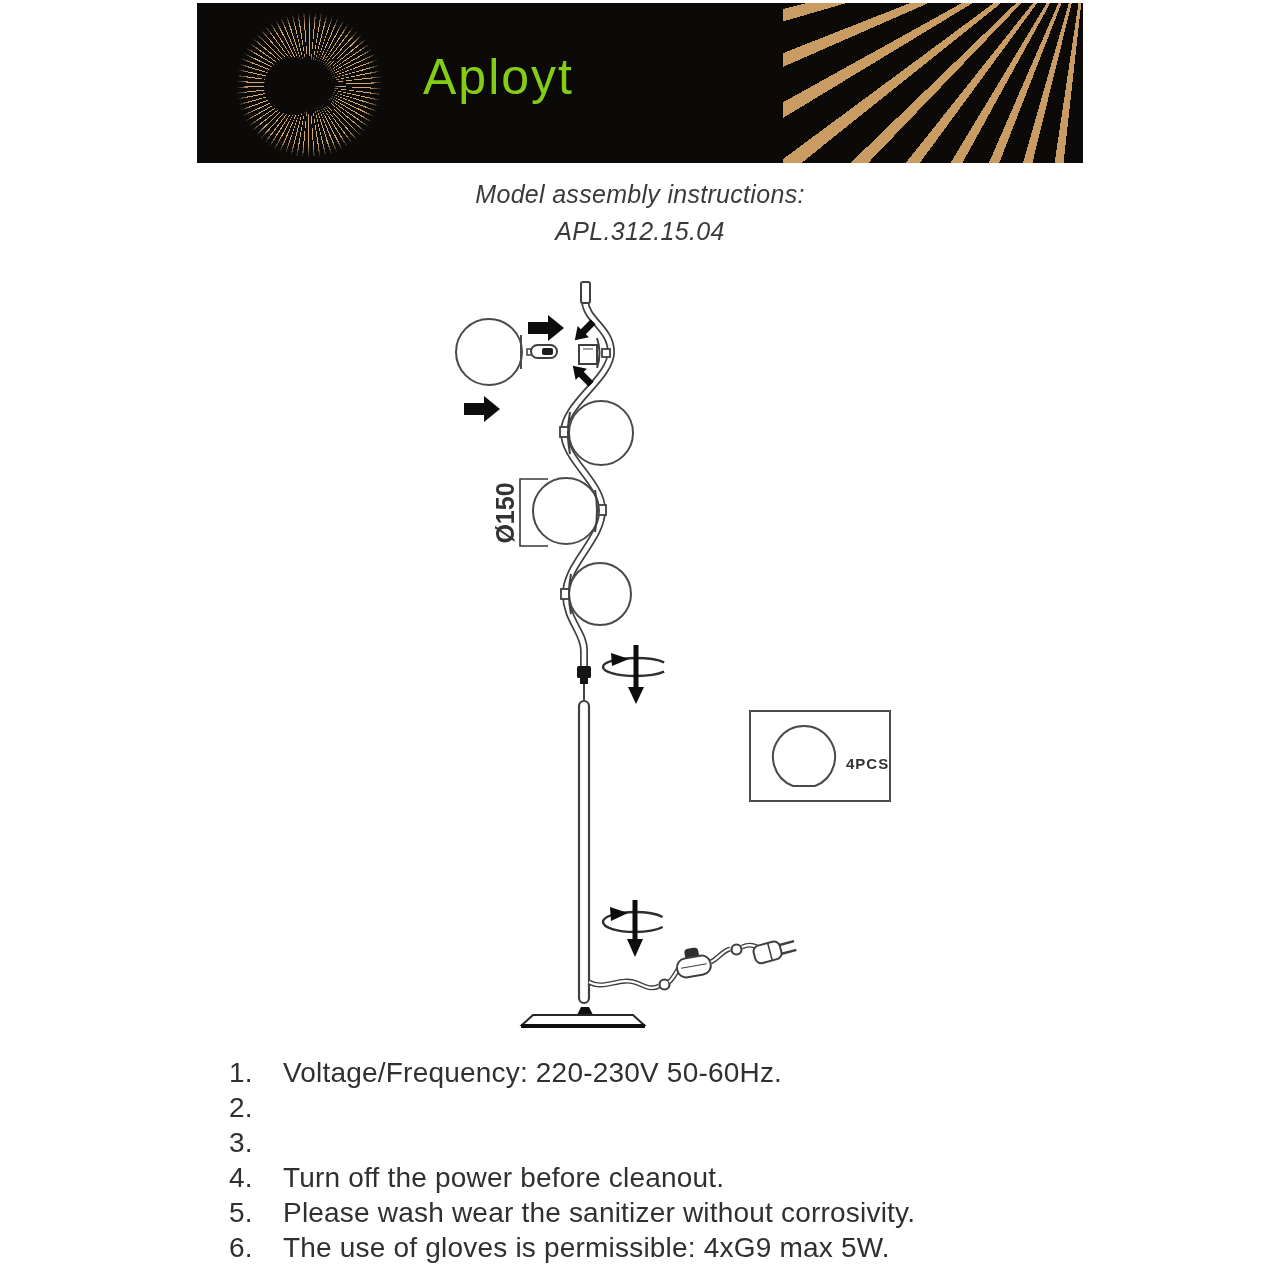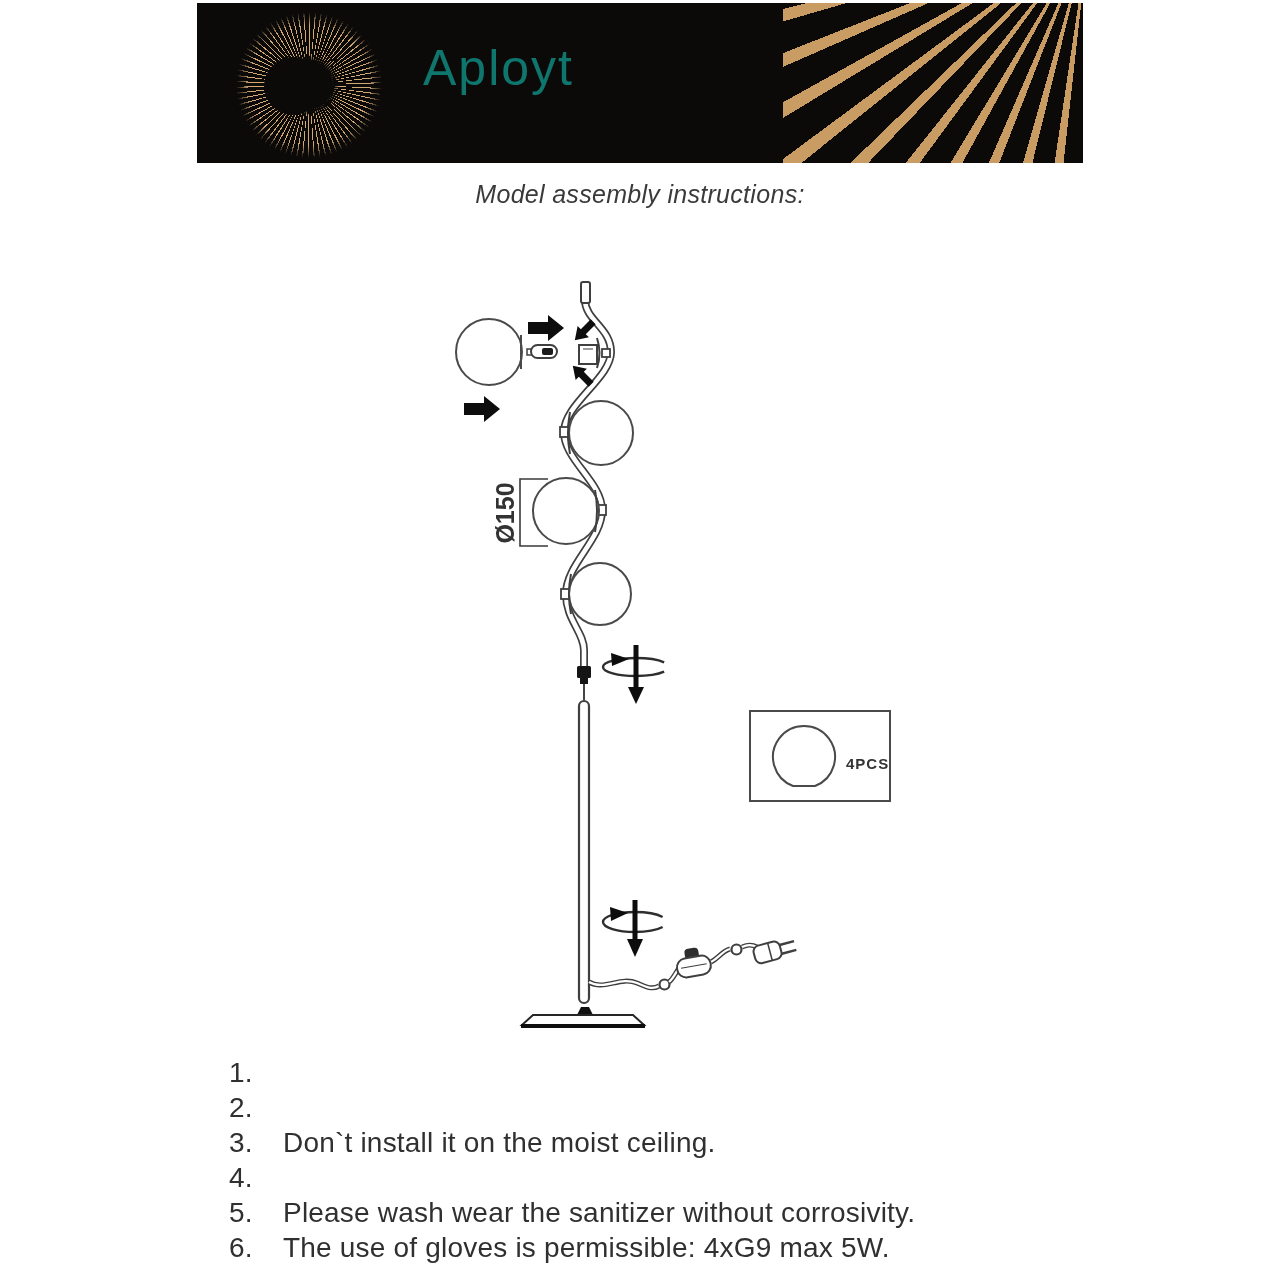--- a/index.html
+++ b/index.html
@@ -16,23 +16,23 @@
     position:absolute;left:36px;top:6px;width:152px;height:152px;border-radius:50%;
     background:repeating-conic-gradient(#d2a873 0deg 1deg, rgba(0,0,0,0) 1deg 4.615deg);
     -webkit-mask:radial-gradient(circle,transparent 0 23px,#000 31px 60px,transparent 73px);
     mask:radial-gradient(circle,transparent 0 23px,#000 31px 60px,transparent 73px);
   }
   .sunburst-core{
     position:absolute;left:31%;top:31%;width:38%;height:38%;
     background:#0b0a09;border-radius:50%;
   }
   .brand-text{
-    position:absolute;left:226px;top:40px;
+    position:absolute;left:226px;top:49px;
     font-size:50px;font-weight:normal;letter-spacing:2px;
-    color:#0f766e;line-height:1;
+    color:#84cc16;line-height:1;
   }
   .rays{
     position:absolute;right:0;top:0;width:300px;height:160px;
     background:repeating-conic-gradient(from 181deg at 102% -44%,
       rgba(0,0,0,0) 0deg 5.3deg, #c89c62 5.3deg 7.5deg);
   }
   
   .title-block{
     position:absolute;top:176px;left:0;width:100%;text-align:center;
     color:#3a3a3a;font-size:25px;line-height:37px;letter-spacing:.3px;font-style:italic;
@@ -52,20 +52,21 @@
 
 <div class="banner">
   <div class="rays"></div>
   <div class="sunburst"></div>
   <div class="sunburst-core" style="left:67px;top:54px;width:58px;height:58px;"></div>
   <div class="brand-text">Aployt</div>
 </div>
 
 <div class="title-block">
   <div>Model assembly instructions:</div>
+  <div>APL.312.15.04</div>
 </div>
 
 <svg class="diagram" viewBox="0 0 1280 1280">
 
   <g>
     <path d="M 585 300 C 585 320 611 328 611 352 C 611 378 564 404 564 432
              C 564 460 602 482 602 510 C 602 540 566 564 566 594
              C 566 620 584 632 584 650 L 584 668" fill="none" stroke="#3f3f3f" stroke-width="8"></path>
     <path d="M 585 300 C 585 320 611 328 611 352 C 611 378 564 404 564 432
              C 564 460 602 482 602 510 C 602 540 566 564 566 594
@@ -174,30 +175,31 @@
   <g>
     <rect x="750" y="711" width="140" height="90" fill="#ffffff" stroke="#4a4a4a" stroke-width="2"></rect>
     <path d="M 793 786 A 31 31 0 1 1 815 786 Z" fill="#ffffff" stroke="#4a4a4a" stroke-width="2"></path>
     <text x="846" y="763" dominant-baseline="central" font-size="15" font-weight="bold" letter-spacing="1" fill="#333333" font-family="Liberation Sans, sans-serif">4PCS</text>
   </g>
 </svg>
 
 <div class="list">
   <div class="row">
     <span class="num">1.</span>
+    <span class="txt">Voltage/Frequency: 220-230V 50-60Hz.</span>
   </div>
   <div class="row">
     <span class="num">2.</span>
   </div>
   <div class="row">
     <span class="num">3.</span>
-    <span class="txt">Don`t install it on the moist ceiling.</span>
   </div>
   <div class="row">
     <span class="num">4.</span>
+    <span class="txt">Turn off the power before cleanout.</span>
   </div>
   <div class="row">
     <span class="num">5.</span>
     <span class="txt">Please wash wear the sanitizer without corrosivity.</span>
   </div>
   <div class="row">
     <span class="num">6.</span>
     <span class="txt">The use of gloves is permissible: 4xG9 max 5W.</span>
   </div>
 </div>

